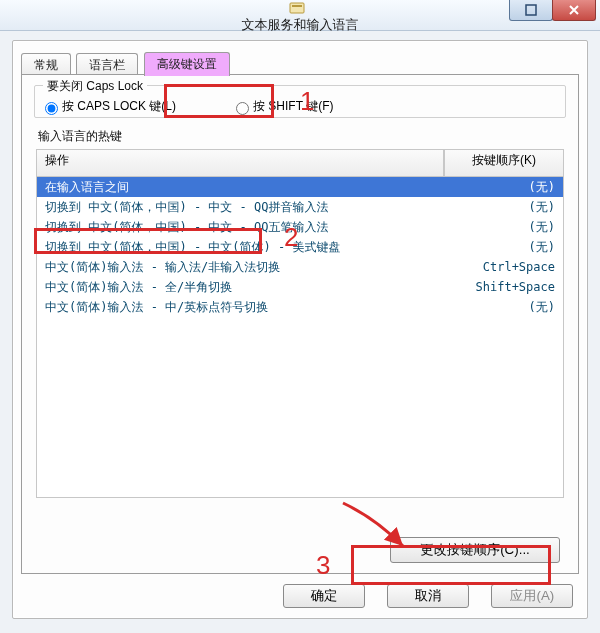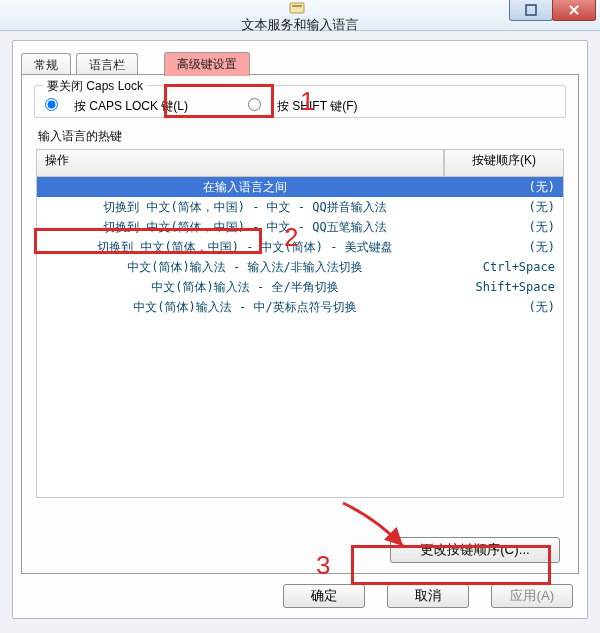--- a/index.html
+++ b/index.html
@@ -11,38 +11,38 @@
   .title-text{color:#1a1a1a;font-size:13px;}
   .win-btns{position:absolute;right:4px;top:0;display:flex;}
   .win-btn{width:42px;height:20px;border:1px solid #5a7697;border-top:none;margin-left:-1px;display:flex;align-items:center;justify-content:center;background:linear-gradient(#dfeaf6,#bfd2e7);border-radius:0 0 3px 3px;}
   .win-btn.close{background:linear-gradient(#e48b86,#c64b44);border-color:#8f3a35;}
   .win-btn svg{display:block;}
   
   .inner{position:absolute;left:12px;top:40px;right:12px;bottom:14px;border:1px solid #b9b9b9;background:#fdfdfd;border-radius:2px;box-shadow:0 0 0 1px #fff inset;}
   
   .tabs{position:relative;height:26px;margin:8px 8px 0 8px;}
   .tab{display:inline-block;height:22px;line-height:22px;padding:0 12px;border:1px solid #9c9c9c;border-bottom:none;background:linear-gradient(#fdfdfd,#ececec);border-radius:3px 3px 0 0;position:relative;top:4px;margin-right:2px;color:#222;cursor:default;}
-  .tab.active{background:#fca5a5;top:3px;height:23px;z-index:2;margin-left:20px;}
+  .tab.active{background:#f0abfc;top:3px;height:23px;z-index:2;}
   .tab-underline{position:absolute;left:0;right:0;bottom:0;height:1px;background:#9c9c9c;z-index:1;}
   .tabpage{position:absolute;left:8px;right:8px;top:34px;bottom:44px;border:1px solid #9c9c9c;border-top:none;background:#fdfdfd;}
   
   .group{margin:10px 12px 6px 12px;border:1px solid #d0d0d0;border-radius:2px;padding:10px 10px 2px 10px;position:relative;}
   .group-title{position:absolute;top:-8px;left:8px;background:#fdfdfd;padding:0 4px;color:#0a0a0a;}
   .radios{display:flex;gap:60px;margin-top:2px;}
-  .radio{display:flex;align-items:flex-start;gap:16px;}
+  .radio{display:flex;align-items:flex-end;gap:4px;}
   .radio input{margin:0;}
   .section-label{margin:10px 0 0 16px;color:#0a0a0a;}
   
   .list-head{display:flex;margin:4px 14px 0 14px;}
   .list-head .col{border:1px solid #c7c7c7;background:linear-gradient(#fbfbfb,#ececec);height:28px;line-height:20px;padding:0 8px;box-sizing:border-box;}
   .col-action{flex:1;}
   .col-key{width:120px;text-align:center;border-left:none;}
   .list{margin:0 14px;border:1px solid #c7c7c7;border-top:none;height:320px;overflow:hidden;background:#fff;}
   .row{display:flex;height:20px;line-height:20px;padding:0 8px;font-family:"SimSun","NSimSun",monospace;font-size:12px;color:#0c4a6e;}
-  .row .a{flex:1;white-space:nowrap;overflow:hidden;text-align:center;}
+  .row .a{flex:1;white-space:nowrap;overflow:hidden;}
   .row .k{width:110px;text-align:right;white-space:nowrap;}
   .row.sel{background:#3e76d6;color:#fff;}
   
   .change-btn{position:absolute;right:18px;bottom:10px;height:26px;width:170px;border:1px solid #8a8a8a;background:linear-gradient(#fbfbfb,#e6e6e6);border-radius:3px;cursor:default;}
   
   .dlg-btns{position:absolute;right:14px;bottom:10px;display:flex;gap:22px;}
   .dlg-btn{width:82px;height:24px;border:1px solid #8a8a8a;background:linear-gradient(#fbfbfb,#e6e6e6);border-radius:3px;cursor:default;}
   .dlg-btn[disabled]{color:#8a8a8a;}
   
   .anno{position:absolute;border:3px solid #d82a2a;pointer-events:none;box-sizing:border-box;}

